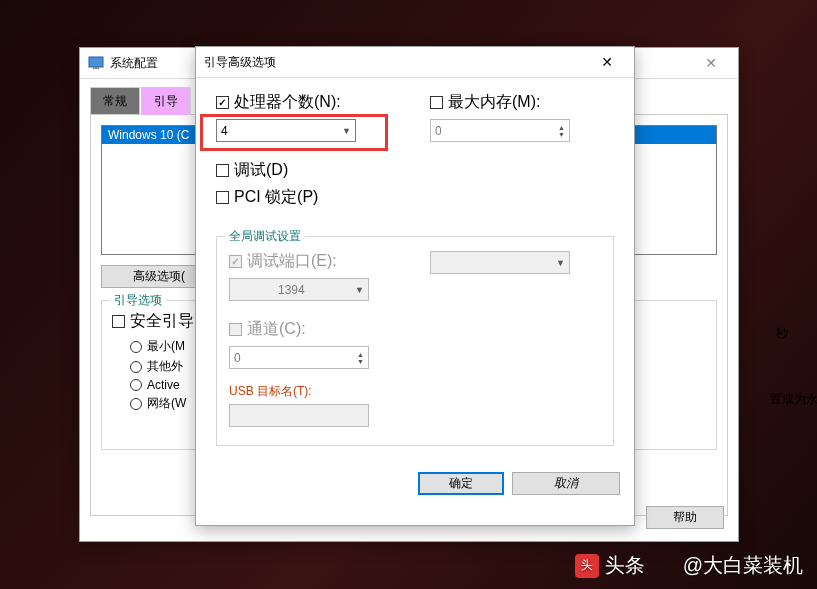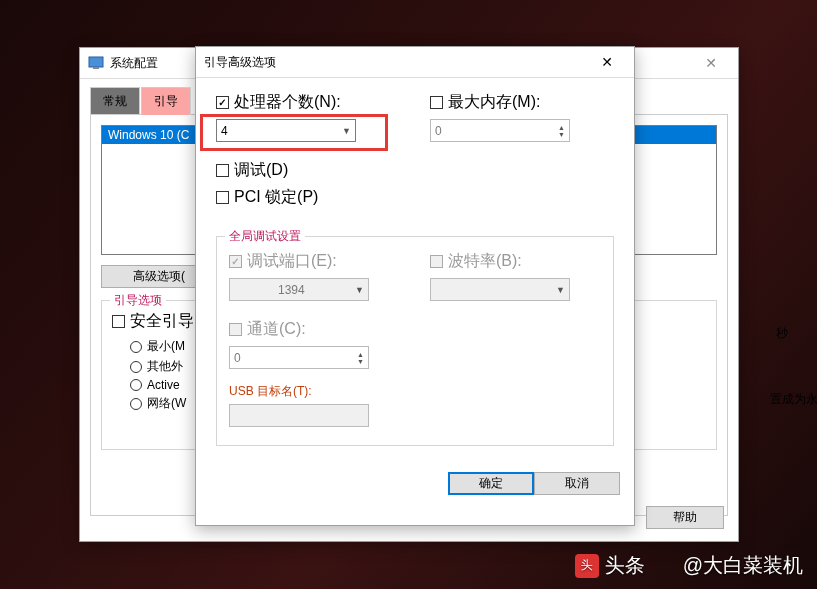--- a/index.html
+++ b/index.html
@@ -6,28 +6,28 @@
 body { margin: 0; width: 817px; height: 589px; background: linear-gradient(130deg, #1a0808 0%, #2d0e0e 40%, #3a1212 60%, #170808 100%); position: relative; overflow: hidden; }
 
 .window { position: absolute; background: #fff; border: 1px solid #a0a0a0; box-shadow: 0 4px 16px rgba(0,0,0,0.3); }
 .titlebar { height: 31px; display: flex; align-items: center; padding: 0 4px 0 8px; background: #fff; border-bottom: 1px solid #ddd; }
 .titlebar .icon { width: 16px; height: 16px; margin-right: 6px; display: inline-flex; align-items: center; justify-content: center; }
 .titlebar .title { font-size: 12px; flex: 1; color: #000; }
 .titlebar .btn-close { width: 46px; height: 30px; display: flex; align-items: center; justify-content: center; cursor: pointer; font-size: 14px; }
 
 .tabs { display: flex; padding: 8px 10px 0 10px; background: #fff; }
 .tab { padding: 5px 12px; font-size: 12px; border: 1px solid #ccc; border-bottom: none; background: #737373; cursor: pointer; margin-right: 1px; position: relative; }
-.tab.active { background: #fca5a5; z-index: 2; }
+.tab.active { background: #f0abfc; z-index: 2; }
 .tab-content { border: 1px solid #ccc; margin: 0 10px 10px 10px; padding: 10px; position: relative; top: -1px; background: #fff; }
 
 .listbox { border: 1px solid #7a7a7a; background: #fff; height: 130px; font-size: 12px; }
 .listbox .item { padding: 2px 6px; color: #fff; background: #0078d7; }
 
 .group { border: 1px solid #d5d5d5; margin-top: 12px; padding: 10px; position: relative; }
-.group-title { position: absolute; top: -9px; left: 8px; background: #fff; padding: 0 4px; font-size: 12px; color: #be185d; }
+.group-title { position: absolute; top: -9px; left: 8px; background: #fff; padding: 0 4px; font-size: 12px; color: #0f766e; }
 
 .checkbox { display: flex; align-items: center; font-size: 16px; margin-bottom: 6px; }
 .checkbox-box { width: 13px; height: 13px; border: 1px solid #333; margin-right: 5px; display: inline-flex; align-items: center; justify-content: center; font-size: 10px; background: #fff; }
 .checkbox-box.checked::before { content: "✓"; color: #000; font-weight: bold; }
 .checkbox-box.disabled { border-color: #aaa; background: #f0f0f0; }
 .checkbox-box.disabled.checked::before { color: #aaa; }
 .checkbox span.lbl { color: #000; }
 .checkbox span.lbl.disabled { color: #999; }
 
 .radio { display: flex; align-items: center; font-size: 12px; margin: 3px 0 3px 18px; }
@@ -45,21 +45,21 @@
 
 .btn { height: 23px; padding: 0 18px; font-size: 12px; border: 1px solid #adadad; background: #e1e1e1; cursor: pointer; display: inline-flex; align-items: center; justify-content: center; }
 .btn.primary { border: 2px solid #0078d7; background: #e1e1e1; }
 
 .dialog-body { padding: 14px 20px 14px 20px; font-size: 12px; }
 .row { display: flex; gap: 30px; margin-bottom: 8px; }
 .col { flex: 1; }
 
 .redbox { position: absolute; border: 3px solid #e53935; pointer-events: none; }
 
-.btm-buttons { display: flex; justify-content: flex-end; padding: 12px 14px; }
+.btm-buttons { display: flex; justify-content: flex-end; gap: 8px; padding: 12px 14px; }
 
 .watermark { position: absolute; bottom: 10px; right: 14px; color: #fff; font-size: 20px; display: flex; align-items: center; gap: 6px; text-shadow: 0 1px 2px rgba(0,0,0,0.7); }
 .watermark .wm-icon { width: 24px; height: 24px; background: #d33; border-radius: 4px; display: inline-flex; align-items: center; justify-content: center; font-size: 12px; color: #fff; }
 </style>
 </head>
 <body>
 
 <div class="window" style="left:79px; top:47px; width:660px; height:495px;">
   <div class="titlebar">
     <span class="icon">
@@ -164,24 +164,20 @@
           <div class="checkbox">
             <span class="checkbox-box disabled checked"></span>
             <span class="lbl disabled">调试端口(E):</span>
           </div>
           <div class="combo disabled">
             <span>1394</span>
             <span class="arrow">▼</span>
           </div>
         </div>
         <div class="col">
-          <div class="checkbox">
-            <span class="checkbox-box disabled"></span>
-            <span class="lbl disabled">波特率(B):</span>
-          </div>
           <div class="combo disabled">
             <span></span>
             <span class="arrow">▼</span>
           </div>
         </div>
       </div>
 
       <div style="height:10px;"></div>
       <div class="checkbox">
         <span class="checkbox-box disabled"></span>
@@ -196,21 +192,21 @@
       </div>
 
       <div style="height:14px;"></div>
       <div class="lbl disabled" style="color:#c2410c; margin-bottom:4px;">USB 目标名(T):</div>
       <div class="textbox disabled"></div>
     </div>
   </div>
 
   <div class="btm-buttons">
     <div class="btn primary" style="width:86px; padding:0;">确定</div>
-    <div class="btn" style="width:86px; padding:0;">取消</div>
+    <div class="btn" style="width:108px; padding:0;font-style:italic;">取消</div>
   </div>
 </div>
 
 <div class="redbox" style="left:200px; top:114px; width:188px; height:37px;"></div>
 
 <div class="watermark">
   <span class="wm-icon">头</span>
   <span>头条</span>
   <span style="font-weight:300;margin-left:32px;">@大白菜装机</span>
 </div>

